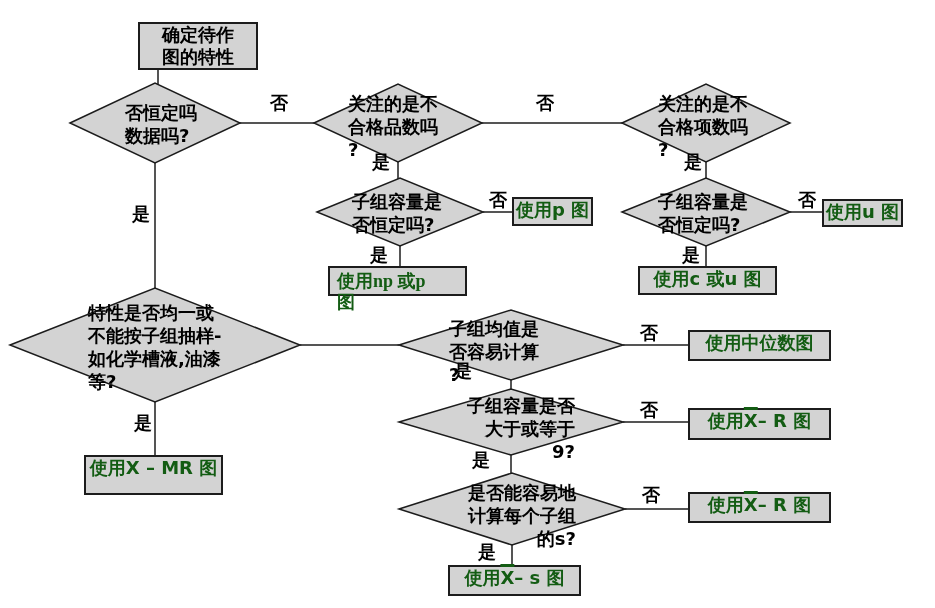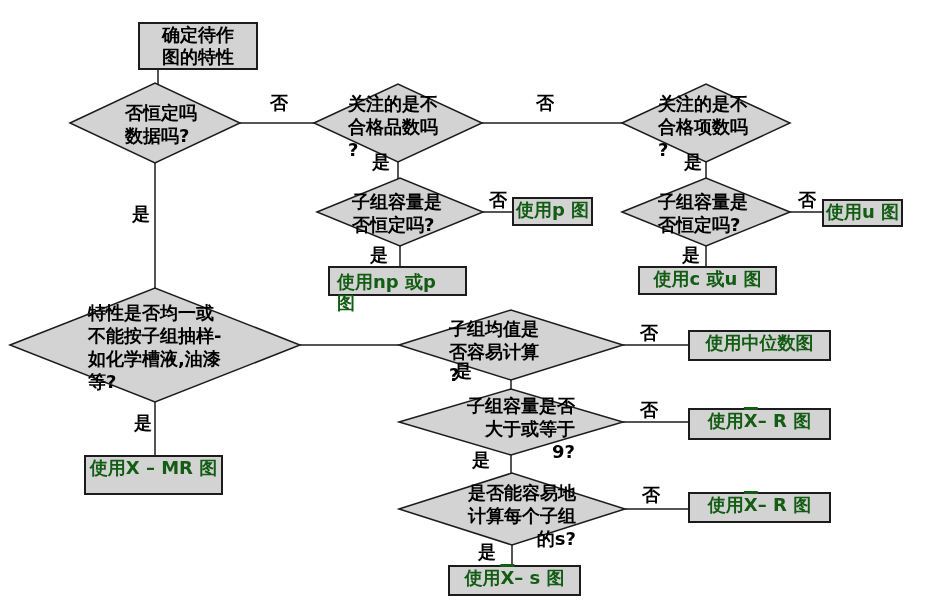--- a/index.html
+++ b/index.html
@@ -99,21 +99,21 @@
   <div class="abs dtext ctr" style="left:448px;top:394px;width:127px;">子组容量是否
 大于或等于
 9?</div>
   <div class="abs dtext ctr" style="left:449px;top:481px;width:127px;">是否能容易地
 计算每个子组
 的s?</div>
 
   <div class="abs result" style="left:512px;top:197px;width:81px;height:29px;">
     <span>使用p 图</span><span class="xbar"></span><span></span>
   </div>
-  <div class="abs result la" style="left:328px;top:266px;width:139px;height:30px;">
+  <div class="abs result la" style="left:328px;top:266px;width:139px;height:30px;font-family:Liberation Serif, serif;">
     <span>使用np 或p
 图</span><span class="xbar"></span><span></span>
   </div>
   <div class="abs result" style="left:822px;top:199px;width:81px;height:28px;">
     <span>使用u 图</span><span class="xbar"></span><span></span>
   </div>
   <div class="abs result" style="left:638px;top:266px;width:139px;height:29px;">
     <span>使用c 或u 图</span><span class="xbar"></span><span></span>
   </div>
   <div class="abs result" style="left:688px;top:330px;width:143px;height:31px;">

